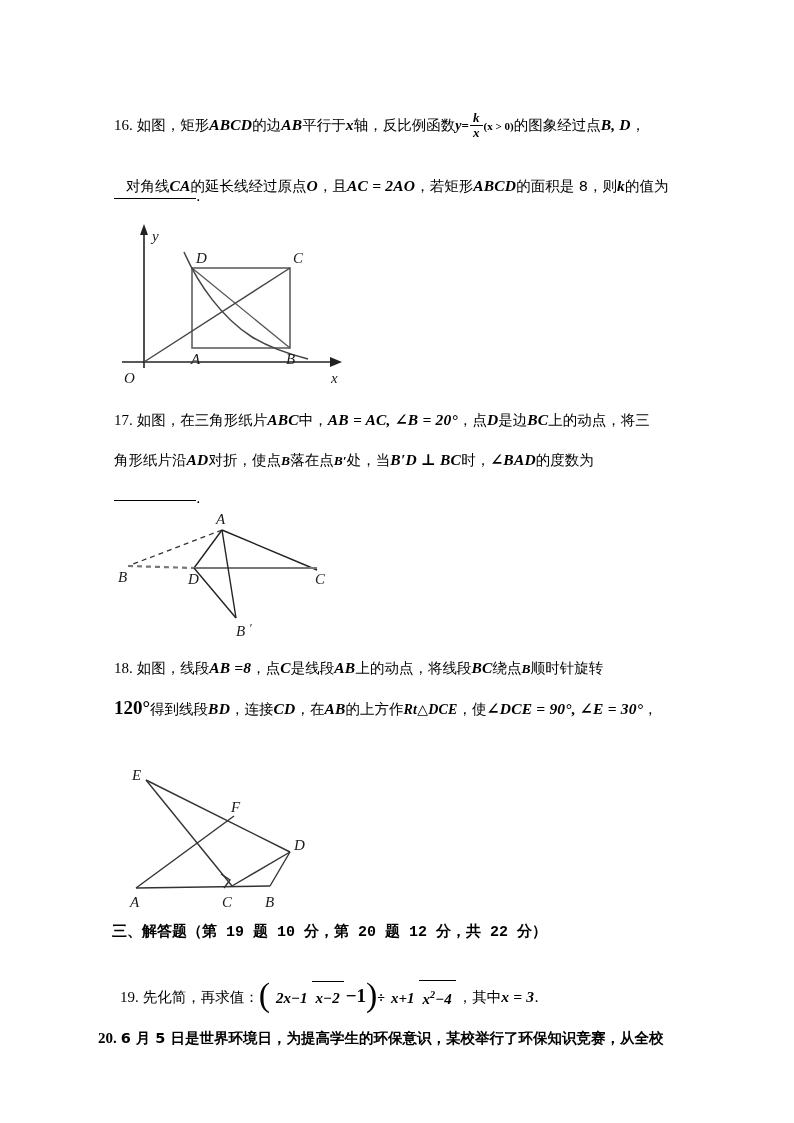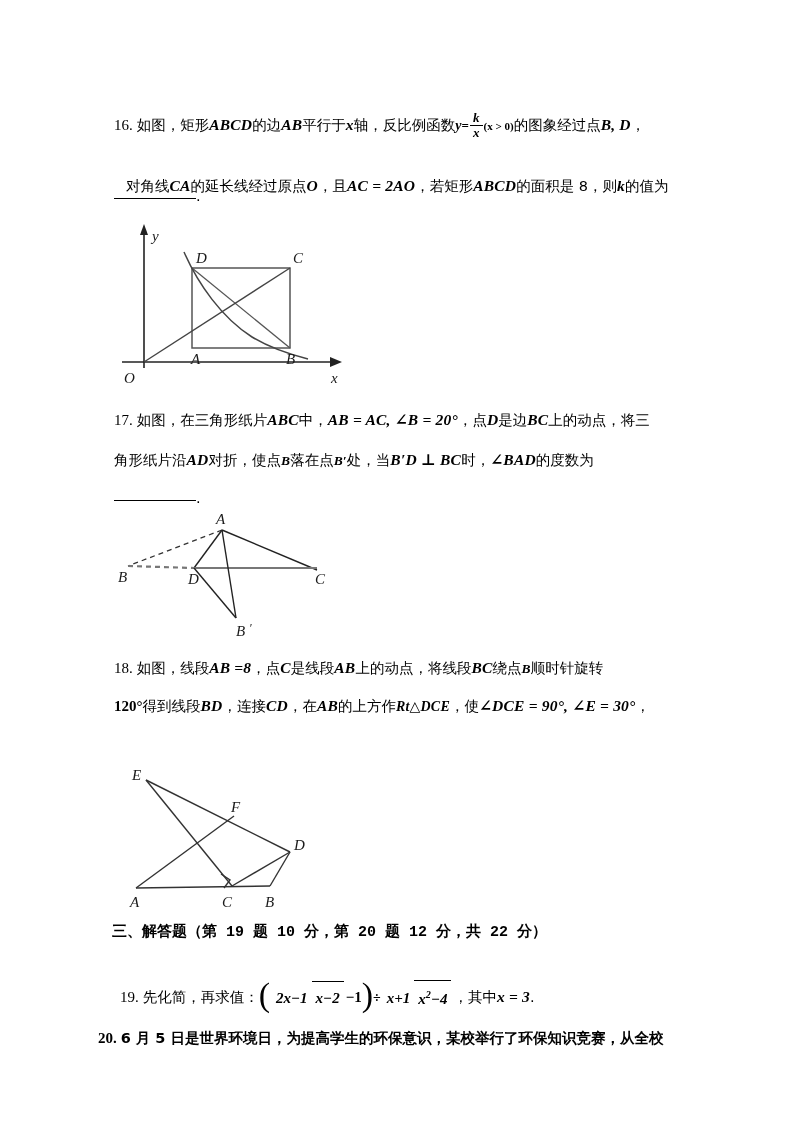--- a/index.html
+++ b/index.html
@@ -43,21 +43,21 @@
   .mi {
     font-family: "Liberation Serif", "DejaVu Serif", serif;
     font-style: italic;
     font-weight: bold;
     font-size: 15.5px;
     letter-spacing: .2px;
   }
   .mb {
     font-family: "Liberation Serif", "DejaVu Serif", serif;
     font-weight: bold;
-    font-size: 15px;
+    font-size: 19px;
   }
   .blank {
     display: inline-block;
     border-bottom: 1.6px solid #000;
     height: 1px;
     vertical-align: 2px;
   }
 
   
   .frac {

